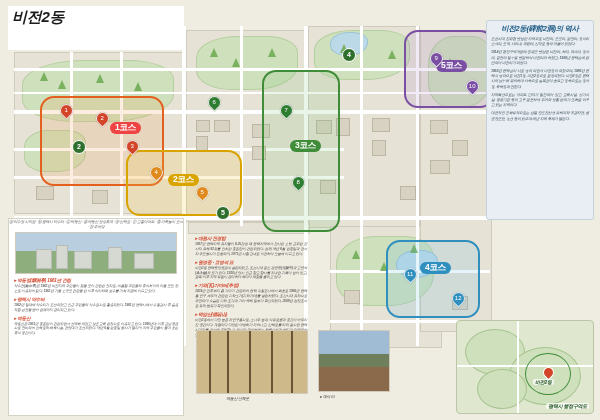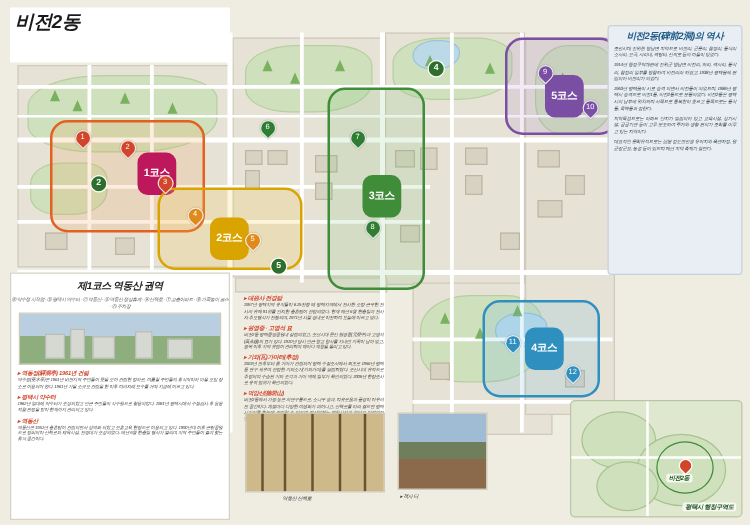--- a/index.html
+++ b/index.html
@@ -38,24 +38,24 @@
     position:absolute;border-radius:14px;
   }
   .c-orange{border:2px solid #e4601f;background:rgba(242,150,70,.17);}
   .c-yellow{border:2px solid #d9a400;background:rgba(246,206,69,.20);}
   .c-green{border:2px solid #3f8c39;background:rgba(120,190,110,.16);}
   .c-purple{border:2px solid #7a4fa3;background:rgba(160,120,200,.15);}
   .c-sky{border:2px solid #2f8fbe;background:rgba(110,190,225,.18);}
 
   .course-label{
     position:absolute;font-size:8.5px;font-weight:bold;color:#fff;
-    padding:11px 5px;border-radius:8px;white-space:nowrap;
+    padding:0 5px;border-radius:8px;white-space:nowrap;
     letter-spacing:-0.3px;
   }
-  .lb-orange{background:#be185d;margin-left:30px;}
+  .lb-orange{background:#ef4444;margin-left:30px;}
   .lb-yellow{background:#d9a400;}
   .lb-green{background:#3f8c39;}
   .lb-purple{background:#7a4fa3;}
   .lb-sky{background:#2f8fbe;}
 
   .poi{
     position:absolute;width:11px;height:11px;border-radius:50% 50% 50% 0;
     transform:rotate(-45deg);
     border:1px solid rgba(255,255,255,.85);
     box-shadow:0 0 1px rgba(0,0,0,.4);
@@ -305,21 +305,20 @@
   <div class="histpanel">
     <h3 class="kotext">비전2동(碑前2洞)의 역사</h3>
     <p class="kotext">조선시대 진위현 병남면 지역으로 비전리, 군문리, 합정리, 동삭리 소사리, 모곡, 사리내, 객랑터, 신작로 등의 마을이 있었다.</p>
     <p class="kotext">1914년 행정구역개편에 진위군 병남면 비전리, 하리, 객사리, 동삭리, 합정리 일부를 병합하여 비전리라 하였고, 1938년 평택읍에 편입되어 비전리가 되었다.</p>
     <p class="kotext">1963년 평택읍이 시로 승격 되면서 비전동이 되었으며, 1986년 평택시 승격으로 비전1동, 비전2동으로 분동되었다. 비전2동은 평택시의 남부에 위치하며 서쪽으로 통복천이 흐르고 동쪽으로는 동삭동, 죽백동과 접한다.</p>
     <p class="kotext">지역특성으로는 아파트 단지가 밀집되어 있고 교육시설, 상가시설, 공공기관 등이 고루 분포하여 주거와 생활 편의가 조화를 이루고 있는 지역이다.</p>
     <p class="kotext">대표적인 문화유적으로는 삼봉 정도전선생 유허지와 옥관자정, 원균장군묘, 농성 등이 있으며 매년 지역 축제가 열린다.</p>
   </div>
 
   <div class="leftcard">
-    <div class="hd kotext">제1코스 역동산 권역</div>
     <div class="legendline kotext">ⓐ 약수정 시작점 · ⓑ 평택시 약수터 · ⓒ 역동산 · ⓓ 역동산 정상휴게 · ⓔ 산책로 · ⓕ 고층아파트 · ⓖ 가족놀이 코스 · ⓗ 주차장</div>
     <div class="thumb">
       <div class="t-b1" style="left:20px;top:16px;width:14px;height:18px;"></div>
       <div class="t-b1" style="left:40px;top:12px;width:10px;height:22px;"></div>
       <div class="t-b1" style="left:58px;top:18px;width:16px;height:16px;"></div>
       <div class="t-b1" style="left:92px;top:14px;width:12px;height:20px;"></div>
       <div class="t-b1" style="left:118px;top:20px;width:18px;height:14px;"></div>
     </div>
     <div class="entry">
       <div class="et kotext">▸ 역동정(驛洞亭) 1961년 건립</div>

